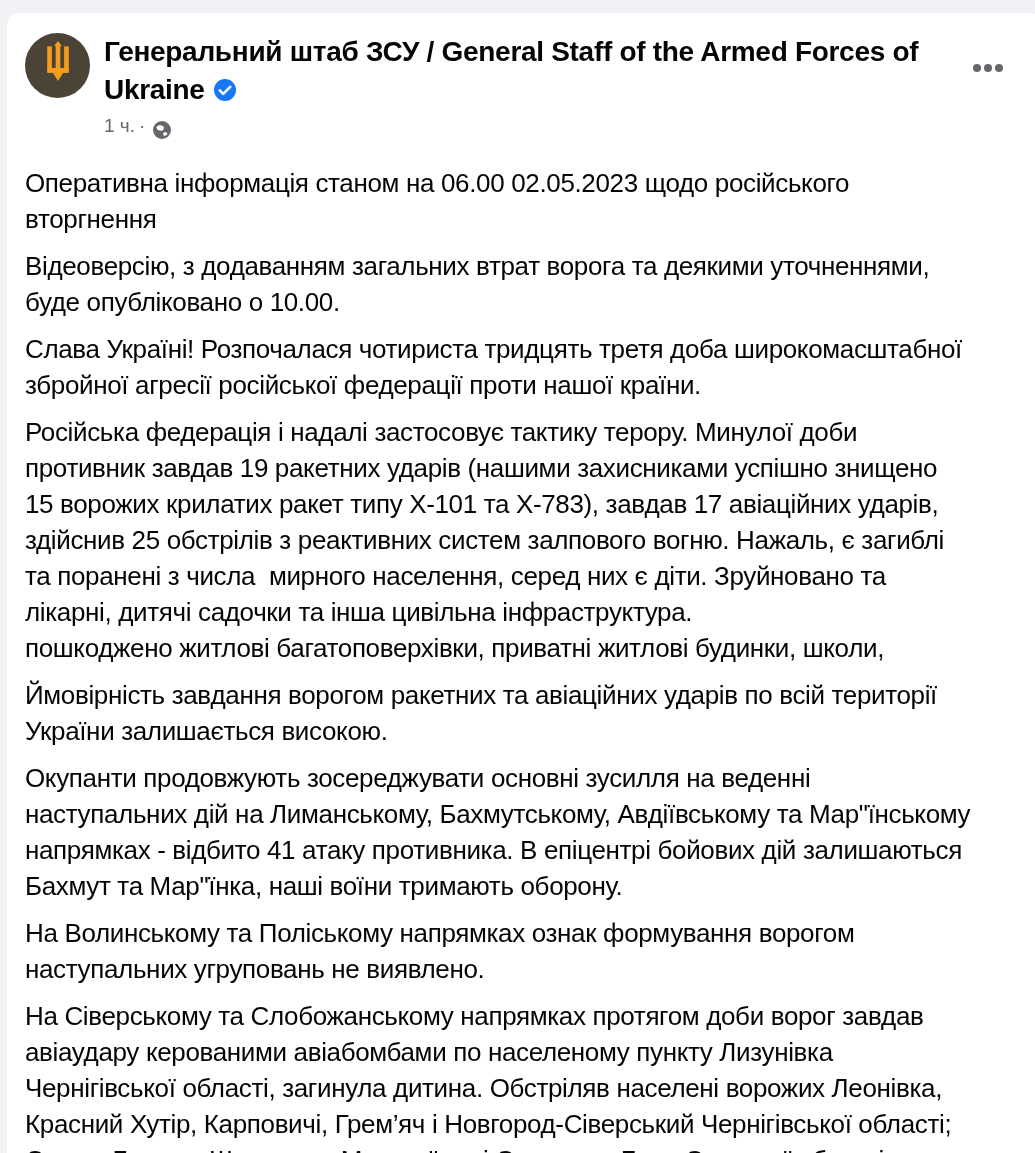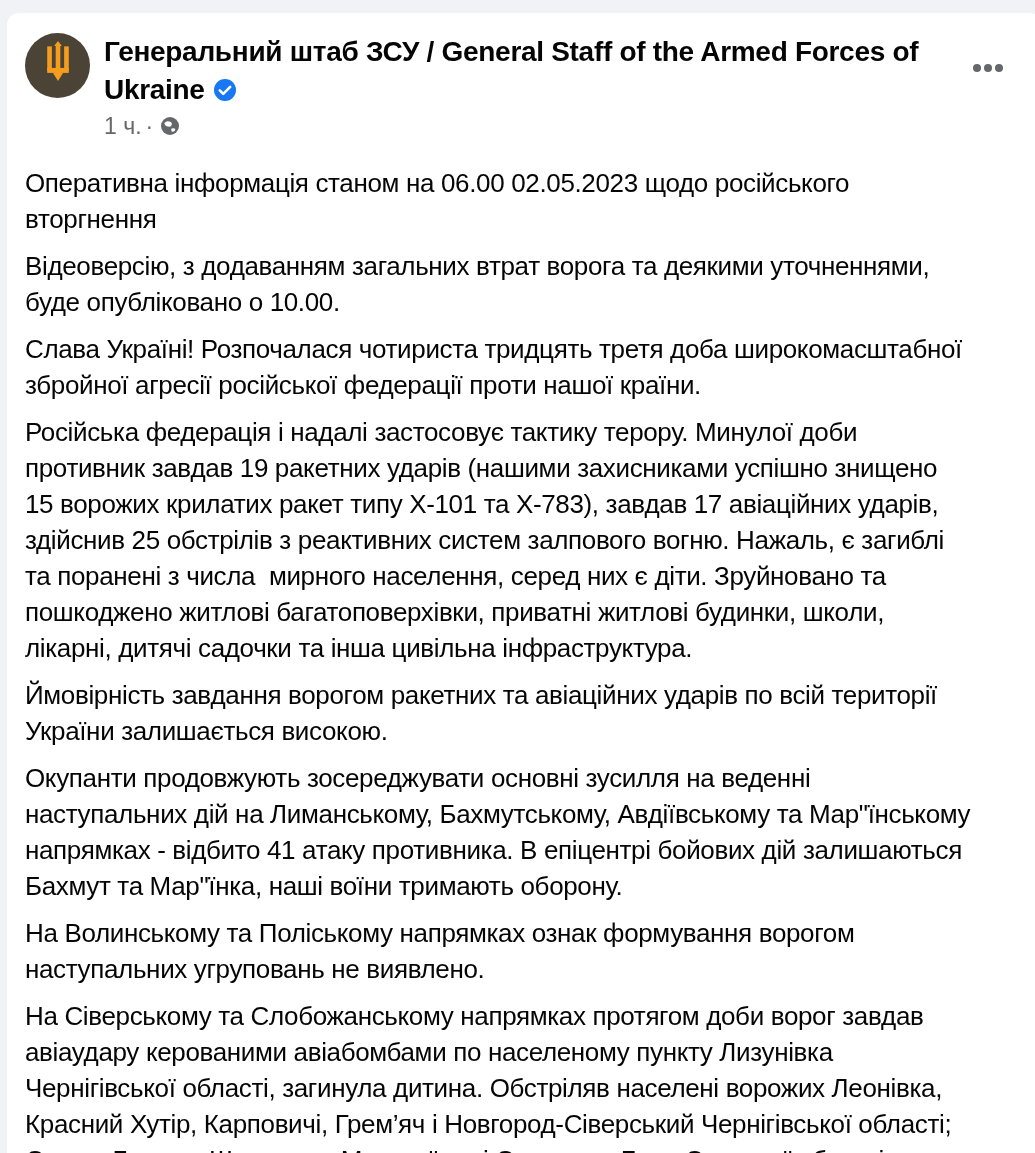--- a/index.html
+++ b/index.html
@@ -44,25 +44,25 @@
     color: #050505;
     line-height: 38px;
     letter-spacing: -0.3px;
     white-space: pre;
     cursor: pointer;
   }
   .name-line2 { display: flex; align-items: center; text-align: right; }
   .badge { width: 24px; height: 24px; margin-left: 8px; flex: 0 0 24px; }
   .meta {
     margin-top: 3px;
-    font-size: 23px;
+    font-size: 19px;
     color: #65676b;
     line-height: 28px;
     display: flex;
-    align-items: center;
+    align-items: flex-end;
     cursor: pointer;
   }
   .meta .sep { margin: 0 7px 0 4px; }
   .globe { width: 20px; height: 20px; display: block; }
   .menu-dots {
     position: absolute;
     top: 45px;
     right: 33px;
     display: flex;
     gap: 3px;
@@ -146,22 +146,22 @@
       <div class="para">
         <div class="line">Слава Україні! Розпочалася чотириста тридцять третя доба широкомасштабної</div>
         <div class="line">збройної агресії російської федерації проти нашої країни.</div>
       </div>
       <div class="para">
         <div class="line">Російська федерація і надалі застосовує тактику терору. Минулої доби</div>
         <div class="line">противник завдав 19 ракетних ударів (нашими захисниками успішно знищено</div>
         <div class="line">15 ворожих крилатих ракет типу Х-101 та Х-783), завдав 17 авіаційних ударів,</div>
         <div class="line">здійснив 25 обстрілів з реактивних систем залпового вогню. Нажаль, є загиблі</div>
         <div class="line">та поранені з числа  мирного населення, серед них є діти. Зруйновано та</div>
+        <div class="line">лікарні, дитячі садочки та інша цивільна інфраструктура.</div>
         <div class="line">пошкоджено житлові багатоповерхівки, приватні житлові будинки, школи,</div>
-        <div class="line">лікарні, дитячі садочки та інша цивільна інфраструктура.</div>
       </div>
       <div class="para">
         <div class="line">Ймовірність завдання ворогом ракетних та авіаційних ударів по всій території</div>
         <div class="line">України залишається високою.</div>
       </div>
       <div class="para">
         <div class="line">Окупанти продовжують зосереджувати основні зусилля на веденні</div>
         <div class="line">наступальних дій на Лиманському, Бахмутському, Авдіївському та Мар"їнському</div>
         <div class="line">напрямках - відбито 41 атаку противника. В епіцентрі бойових дій залишаються</div>
         <div class="line">Бахмут та Мар"їнка, наші воїни тримають оборону.</div>

